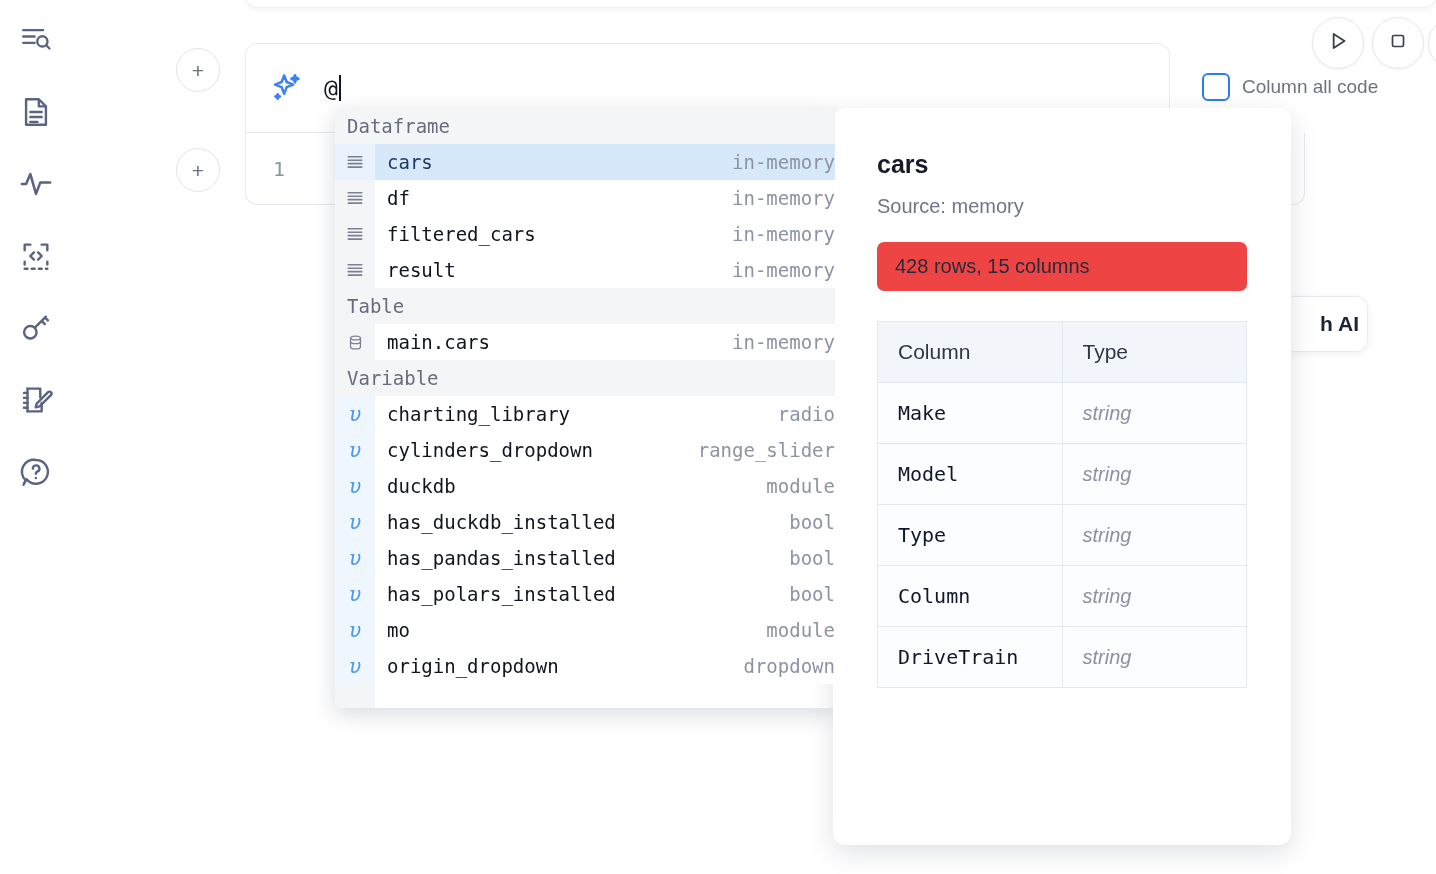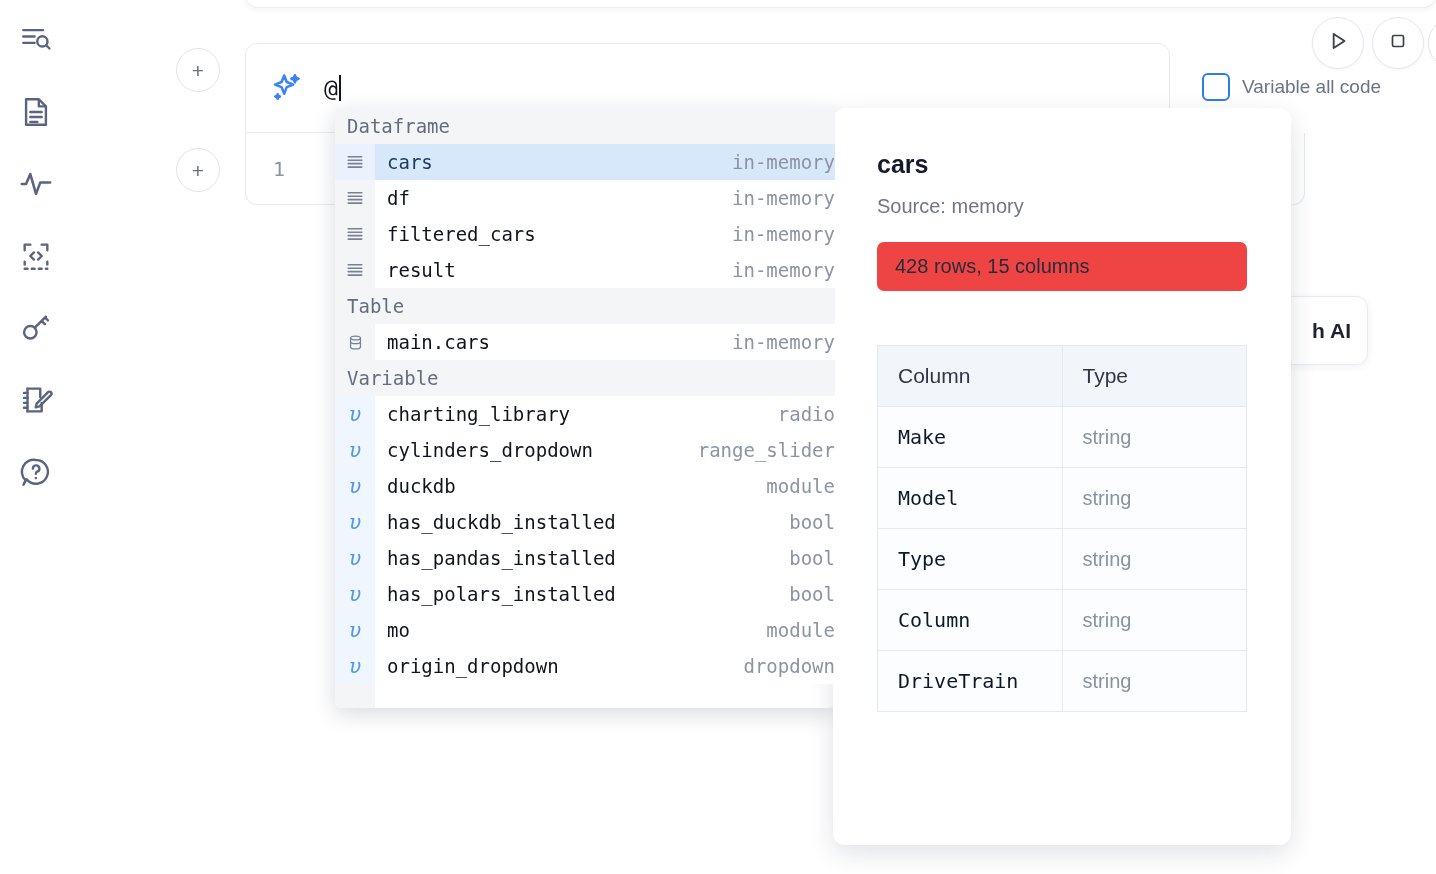--- a/index.html
+++ b/index.html
@@ -120,26 +120,26 @@
   }
   .checkbox {
     width: 28px; height: 28px; border-radius: 6px;
     border: 2px solid #2b7cf0; background: #ffffff;
   }
   .include-label { font-size: 19px; color: #6b7385; }
 
   
   .ai-chip {
     position: absolute; left: 1260px; top: 296px;
-    width: 108px; height: 69px;
+    width: 108px; height: 56px;
     background: #ffffff; border: 1px solid #e9ebf0;
     border-radius: 12px;
     box-shadow: 0 2px 8px rgba(20,30,60,.06);
     display: flex; align-items: center; justify-content: flex-end;
-    padding-right: 16px;
+    padding-right: 8px;
     font-size: 21px; font-weight: bold; color: #1d2333;
     overflow: hidden;
   }
 
   
   .ac {
     position: absolute; left: 335px; top: 108px;
     width: 500px; height: 600px;
     background: #ffffff;
     border-radius: 6px;
@@ -188,37 +188,37 @@
     overflow: hidden;
     padding: 42px 44px 0 44px;
   }
   .doc-title { font-size: 25px; font-weight: bold; color: #141a2b; }
   .doc-source { margin-top: 16px; font-size: 20px; color: #6f7687; }
   .doc-shape {
     margin-top: 24px; background: #ef4444; border-radius: 7px;
     padding: 13px 18px; font-size: 20px; color: #272c3b;
   }
   .doc-table {
-    margin-top: 54px; width: 100%;
+    margin-top: 30px; width: 100%;
     border-collapse: collapse;
     table-layout: fixed;
   }
   .doc-table th, .doc-table td {
     border: 1px solid #e4e8ef;
     padding: 18px 20px; text-align: left;
   }
   .doc-table th {
     background: #f2f5f9; font-size: 21px; color: #303648; font-weight: normal;
   }
   .doc-table td.col {
     font-family: "DejaVu Sans Mono", monospace;
     font-size: 20px; color: #0f172a; background: #fcfdfe;
   }
   .doc-table td.typ {
-    font-size: 20px; color: #8a91a2; background: #fcfdfe;
+    font-size: 20px; color: #8a91a2; background: #fcfdfe; font-style: italic;
   }
 </style>
 </head>
 <body>
 
 <div id="root">
 
   <div class="rail">
 
     <div class="rail-btn">
@@ -338,21 +338,21 @@
         <svg width="24" height="24" viewBox="0 0 24 24" fill="none" stroke="currentColor" stroke-width="1.7">
           <rect x="6.5" y="6.5" width="11" height="11" rx="1.5"></rect>
         </svg>
       </span>
     </div>
     <div class="round-btn clipped"></div>
   </div>
 
   <div class="include-row">
     <span class="checkbox"></span>
-    <span class="include-label">Variable all code</span>
+    <span class="include-label">Column all code</span>
   </div>
 
   <div class="ai-chip">
     <span>h AI</span>
   </div>
 
   <div class="ac">
     <div class="ac-gutter"></div>
     <div class="ac-list" id="ac-list">
         <div class="ac-group">Dataframe</div>

